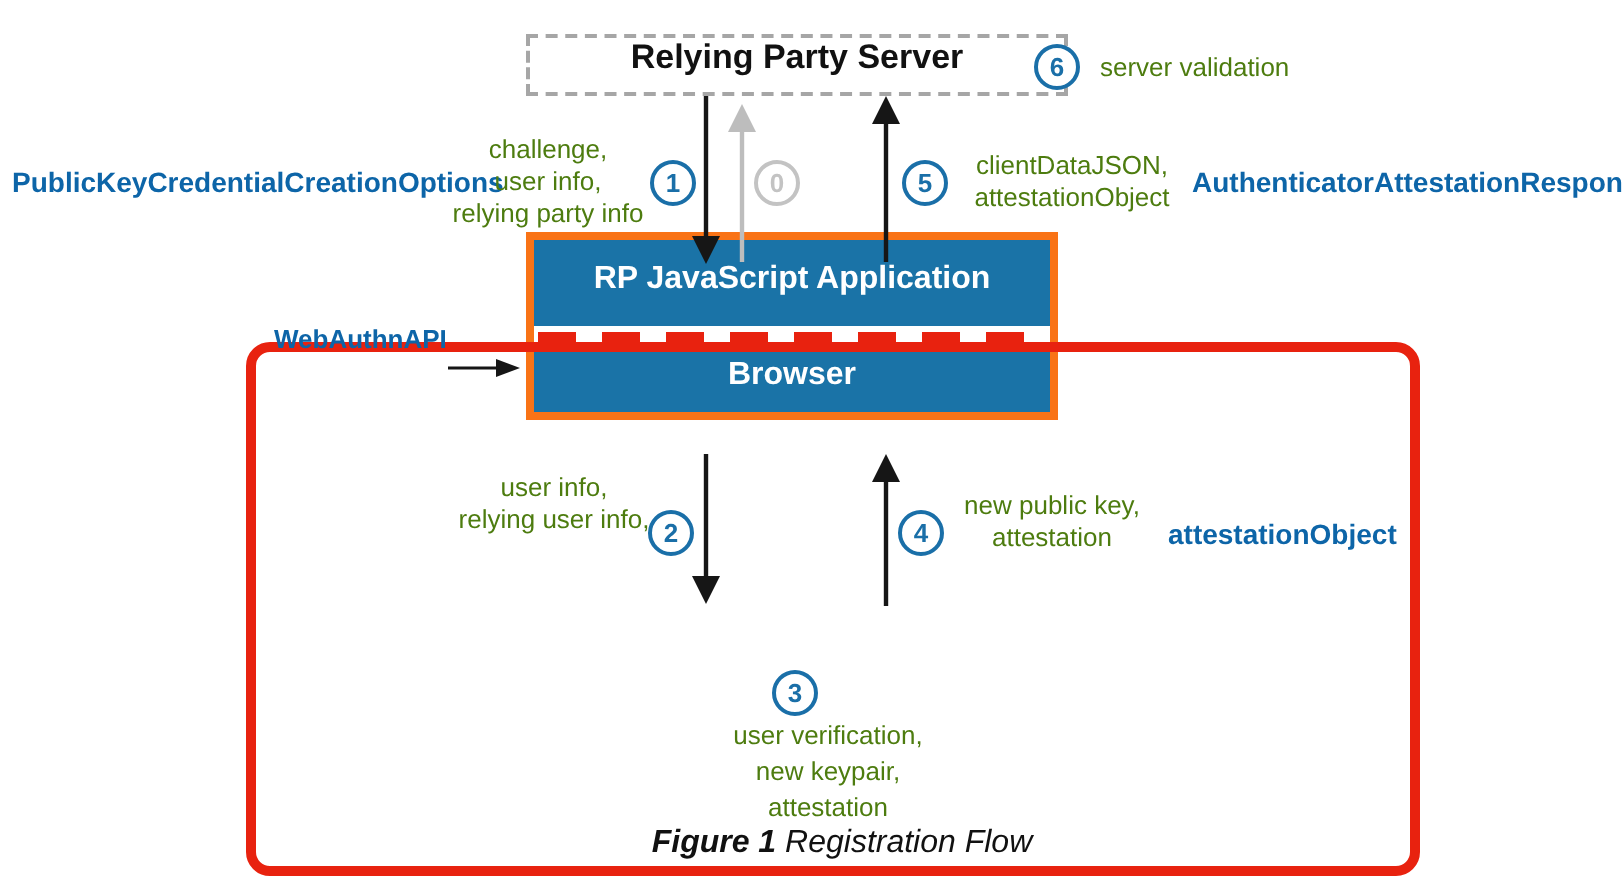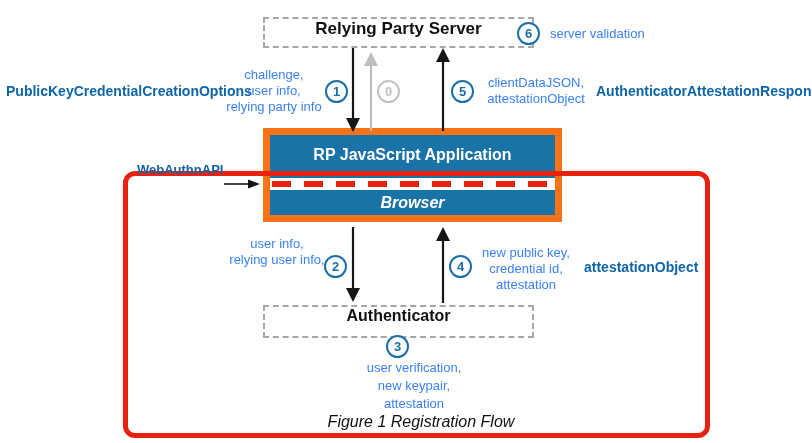--- a/index.html
+++ b/index.html
@@ -12,60 +12,60 @@
   
   .dashed-box{position:absolute;border:2px dashed #a6a6a6;box-sizing:border-box;
     display:flex;justify-content:center;background:#fff;z-index:2;}
   .rp-server{left:263px;top:17px;width:271px;height:31px;}
   .authenticator{left:263px;top:305px;width:271px;height:33px;}
   .dashed-box span{font-weight:bold;color:#111;}
   .rp-server span{font-size:17px;}
   .authenticator span{font-size:16px;}
 
   
-  .blue-stack{position:absolute;left:263px;top:128px;width:299px;height:94px;
-    background:#1a73a7;border:7px solid #f97316;box-sizing:border-box;z-index:2;}
+  .blue-stack{position:absolute;left:263px;top:116px;width:266px;height:94px;
+    background:#1a73a7;border:4px solid #f97316;box-sizing:border-box;z-index:2;}
   .blue-label{position:absolute;left:0;width:100%;text-align:center;color:#fff;font-weight:bold;font-size:16px;}
   .lbl-rpjs{top:11px;}
-  .lbl-browser{top:59px;font-style:italic;}
+  .lbl-browser{top:59px;}
   .white-strip{position:absolute;left:0;top:43px;width:100%;height:12px;background:#fff;}
   .red-dash{position:absolute;left:2px;top:3px;right:2px;height:6px;
     background:repeating-linear-gradient(90deg,#e8220f 0 19px,transparent 19px 32px);}
 
   
   .circle{position:absolute;width:23px;height:23px;border-radius:50%;background:#fff;
     border:2.5px solid #1a6fa8;box-sizing:border-box;color:#1a6fa8;font-weight:bold;font-size:13px;
     display:flex;align-items:center;justify-content:center;z-index:5;}
   .circle.gray{border-color:#c3c3c3;color:#c3c3c3;}
   .c1{left:325px;top:80px;}
   .c0{left:377px;top:80px;}
   .c5{left:451px;top:80px;}
   .c6{left:517px;top:22px;}
   .c2{left:324px;top:255px;}
   .c4{left:449px;top:255px;}
   .c3{left:386px;top:335px;}
 
   
-  .note{position:absolute;color:#3b82f6;font-size:13px;line-height:16px;text-align:center;z-index:4;}
+  .note{position:absolute;color:#4d7c0f;font-size:13px;line-height:16px;text-align:center;z-index:4;}
   .keyword{position:absolute;color:#0d65a8;font-size:14px;font-weight:bold;white-space:nowrap;z-index:4;}
   .p1{left:194px;top:67px;width:160px;}
   .p5{left:472px;top:75px;width:128px;}
   .p6{left:550px;top:26px;width:140px;text-align:left;}
   .p2{left:197px;top:236px;width:160px;}
   .p4{left:462px;top:245px;width:128px;line-height:16px;}
   .p3{left:344px;top:359px;width:140px;line-height:18px;}
   .kw1{left:6px;top:83px;}
   .kw5{left:596px;top:83px;}
   .kw4{left:584px;top:259px;}
   .kw-webauthn{left:137px;top:162px;font-size:13px;}
 
   
   .caption{position:absolute;left:255px;top:413px;width:300px;text-align:center;
     font-size:16px;font-style:italic;color:#111;z-index:4;}
-  .caption .fig{font-weight:normal;margin-left:32px;}
+  .caption .fig{font-weight:bold;margin-left:32px;}
 
   svg.arrows{position:absolute;left:0;top:0;z-index:4;pointer-events:none;}
 </style>
 </head>
 <body>
 
 <div class="canvas">
 
   <div class="red-box"></div>
 
@@ -74,23 +74,20 @@
   </div>
 
   <div class="blue-stack">
     <div class="blue-label lbl-rpjs">RP JavaScript Application</div>
     <div class="white-strip">
       <div class="red-dash"></div>
     </div>
     <div class="blue-label lbl-browser">Browser</div>
   </div>
 
-  <div class="dashed-box authenticator">
-    <span>Authenticator</span>
-  </div>
 
   <svg class="arrows" width="812" height="443" viewBox="0 0 812 443">
     <g>
       <line x1="353" y1="48" x2="353" y2="119" stroke="#161616" stroke-width="2.2"></line>
       <polygon points="346,118 360,118 353,132" fill="#161616"></polygon>
     </g>
     <g>
       <line x1="371" y1="131" x2="371" y2="64" stroke="#bdbdbd" stroke-width="2.2"></line>
       <polygon points="364,66 378,66 371,52" fill="#bdbdbd"></polygon>
     </g>
@@ -138,21 +135,20 @@
 
   <div class="note p6">server validation</div>
 
   <div class="note p2">
     <div>user info,</div>
     <div>relying user info,</div>
   </div>
 
   <div class="note p4">
     <div>new public key,</div>
-    <div>credential id,</div>
     <div>attestation</div>
   </div>
 
   <div class="note p3">
     <div>user verification,</div>
     <div>new keypair,</div>
     <div>attestation</div>
   </div>
 
   <div class="caption">

